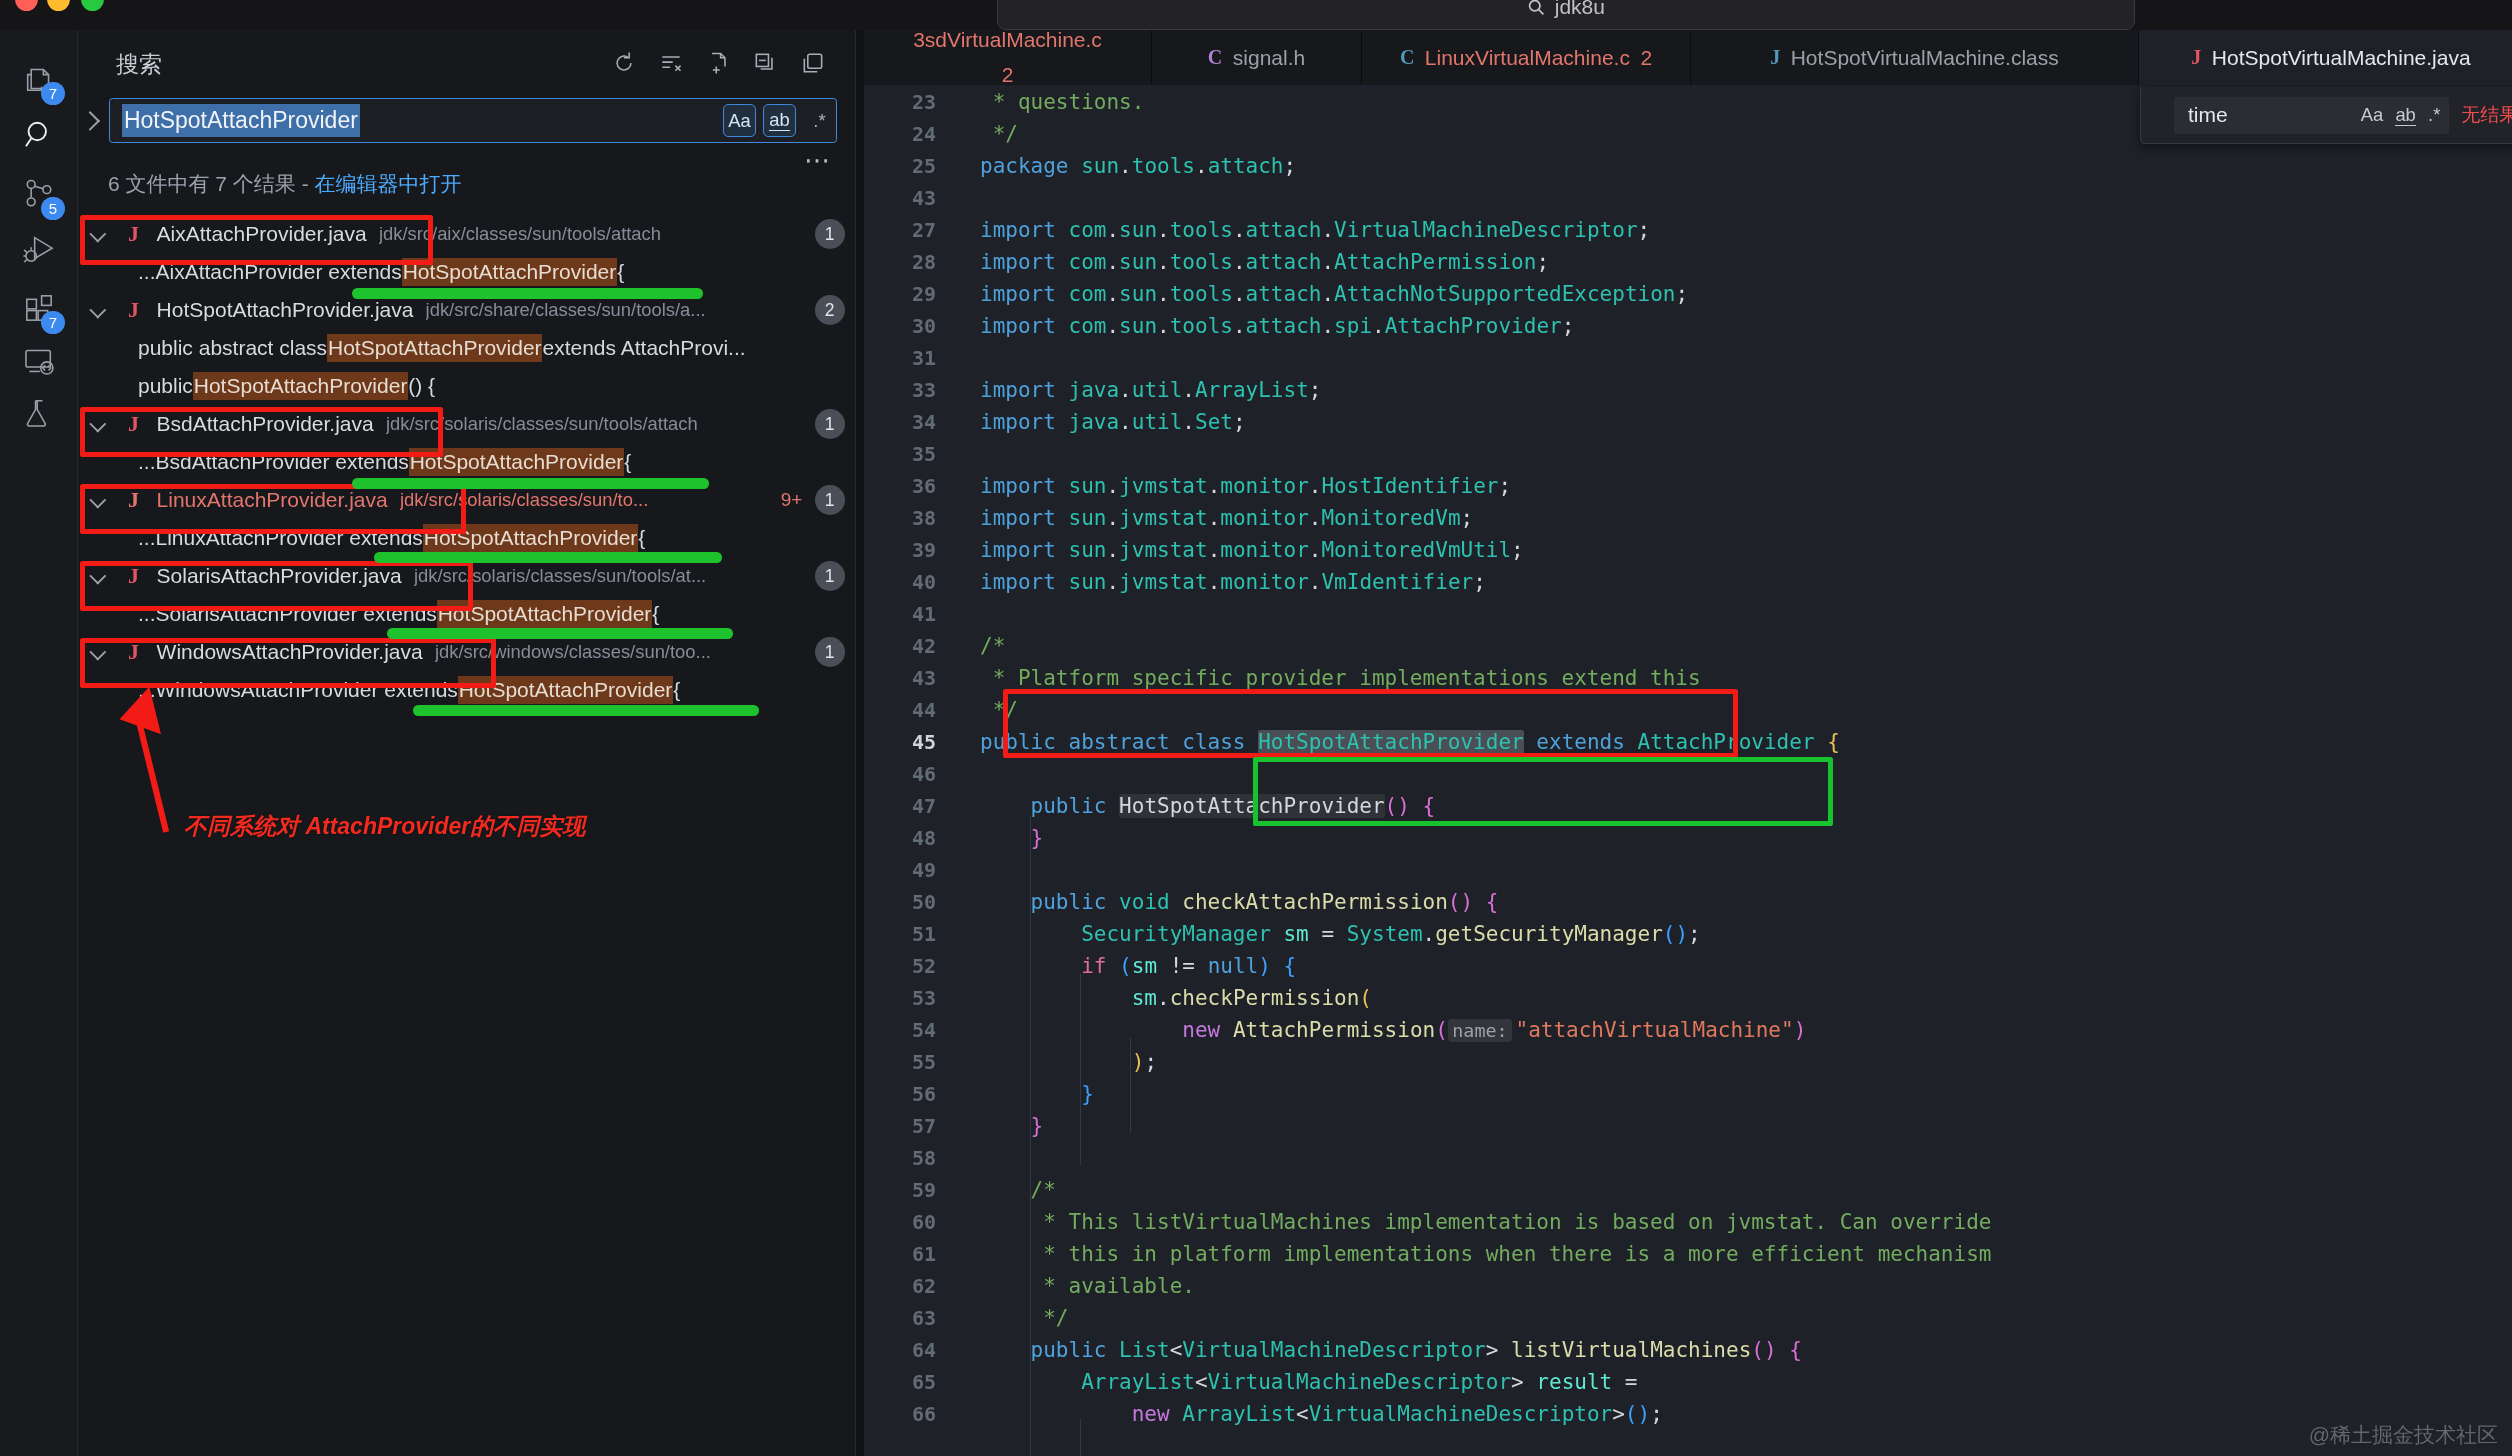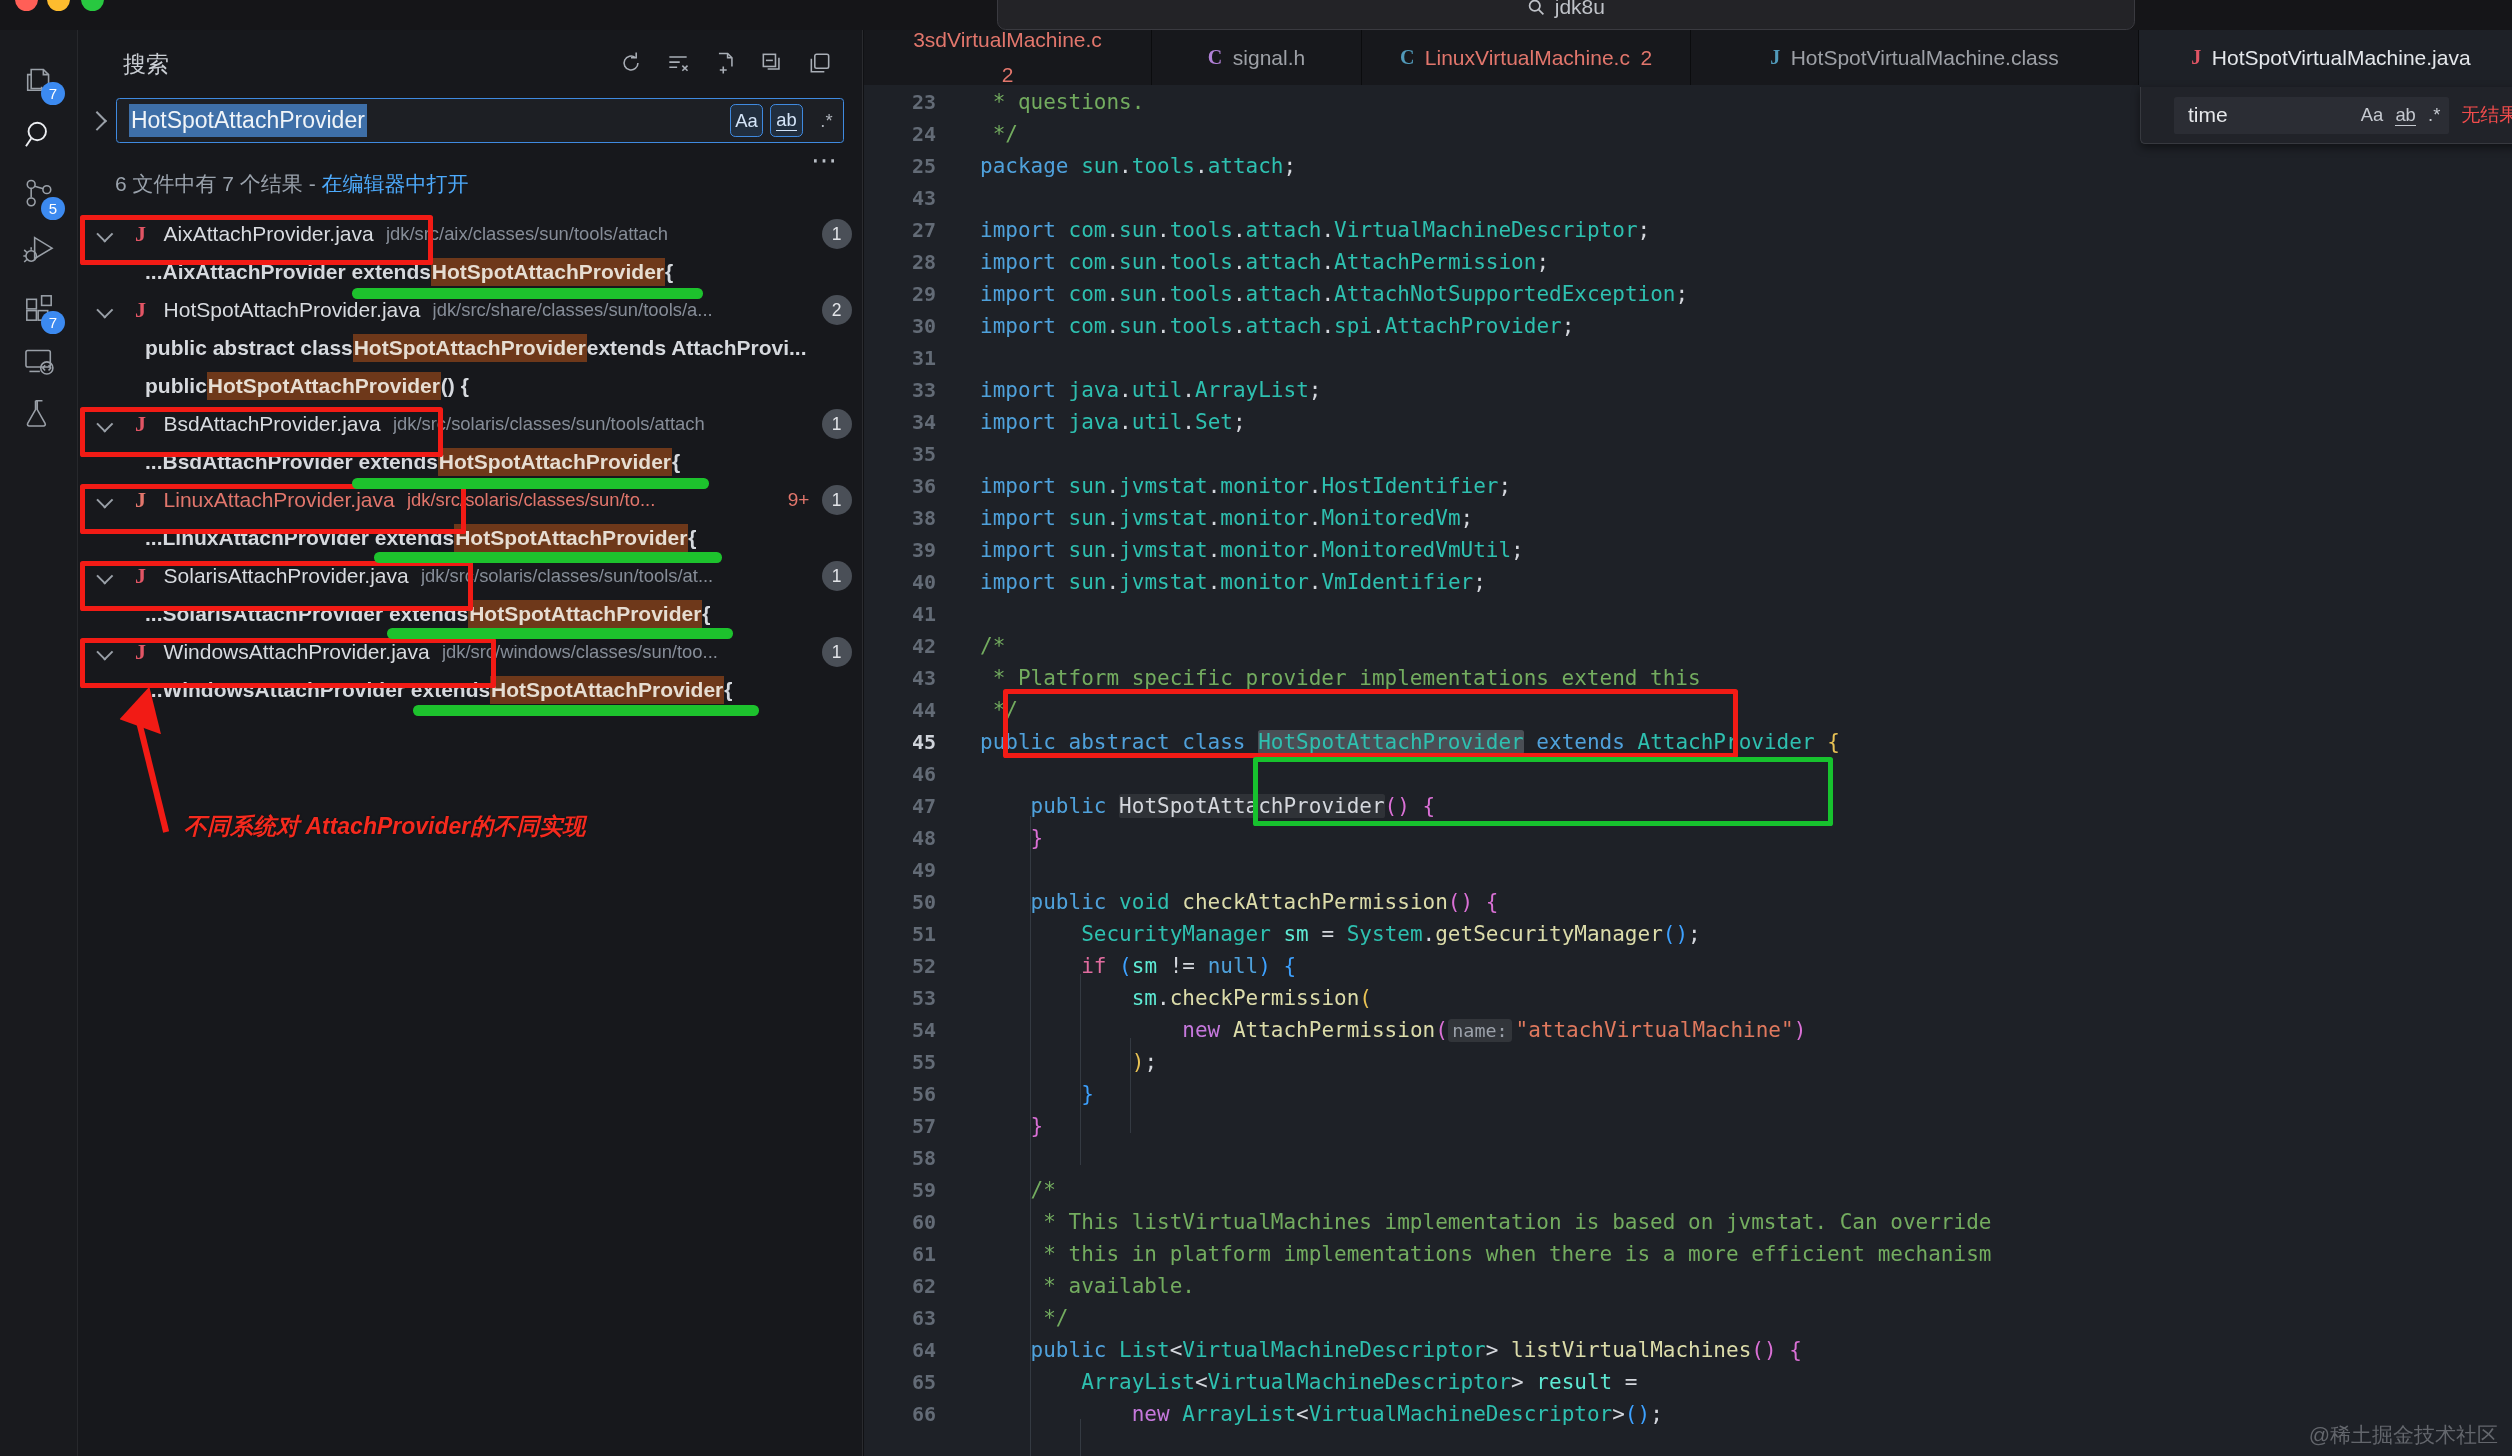--- a/index.html
+++ b/index.html
@@ -13,21 +13,21 @@
              color:#bfc2c8;font-size:21px;gap:8.7px;}
   
   #activitybar{position:absolute;left:0;top:30px;width:77px;height:1427px;background:#191a1e;border-right:0.9px solid #27282c;z-index:5;}
   .actitem{position:absolute;left:0;width:77px;height:56px;display:flex;align-items:center;justify-content:center;}
   .actitem svg{stroke:#9aa0a8;fill:none;stroke-width:1.8;}
   .actitem.active svg{stroke:#eceef2;}
   .actbadge{position:absolute;right:12.2px;bottom:1.7px;min-width:23.6px;height:23.6px;border-radius:12.2px;background:#3c8af0;
             color:#fff;font-size:15px;display:flex;align-items:center;justify-content:center;padding:0 3.5px;box-sizing:border-box;}
   .actbadge:empty{display:none;}
   
-  #sidebar{position:absolute;left:78px;top:30px;width:784px;height:1427px;background:#17181c;border-right:0.9px solid #2a2b2f;z-index:4;}
+  #sidebar{position:absolute;left:71px;top:30px;width:784px;height:1427px;background:#17181c;border-right:0.9px solid #2a2b2f;z-index:4;}
   #searchtitle{position:absolute;left:45px;top:19px;font-size:23px;color:#c9cdd3;}
   .sicon{position:absolute;top:17.5px;width:31px;height:31px;display:flex;align-items:center;justify-content:center;}
   .sicon svg{stroke:#a9aeb6;fill:none;stroke-width:1.8;}
   #replchev{position:absolute;left:12.2px;top:84px;width:12.2px;height:12.2px;border-right:2.2px solid #9aa0a8;border-top:2.2px solid #9aa0a8;transform:rotate(45deg);}
   #searchinput{position:absolute;left:38px;top:68px;width:728px;height:45px;box-sizing:border-box;background:#1d1f24;
                border:1.7px solid #3f8ae0;border-radius:3.5px;display:flex;align-items:center;padding-left:12.2px;}
   #queryval{font-size:23px;color:#f0f4f8;background:#3e6fa8;padding:2.6px 1.7px;}
   .toggle{width:33px;height:33px;box-sizing:border-box;border-radius:5.2px;display:flex;align-items:center;justify-content:center;
           color:#d5e5f8;font-size:18.4px;margin-left:7px;flex:none;}
   .toggle.on{border:1.7px solid #3f8ae0;background:rgba(63,139,225,.14);}
@@ -41,21 +41,21 @@
   #results{position:absolute;left:0;top:185px;width:784px;}
   .rrow{height:38px;display:flex;align-items:center;position:relative;font-size:21px;color:#d6d9de;white-space:nowrap;overflow:hidden;}
   .chev{width:9.6px;height:9.6px;border-right:2.2px solid #9aa0a8;border-bottom:2.2px solid #9aa0a8;transform:rotate(45deg);margin-left:21px;flex:none;}
   .jicon{color:#e25565;font-weight:bold;font-size:22px;margin-left:24.5px;flex:none;font-family:"Liberation Serif",serif;}
   .fname{margin-left:17.5px;color:#d8dbe0;}
   .fpath{margin-left:12.2px;font-size:18.4px;color:#868d98;overflow:hidden;text-overflow:ellipsis;flex:1;}
   .err .fname,.err .fpath,.err .jicon{color:#e2766c;}
   .extra{color:#e2766c;font-size:19px;margin-right:12.2px;flex:none;}
   .cbadge{flex:none;min-width:30px;height:30px;border-radius:15px;background:#4a4f57;color:#e2e4e8;font-size:17.5px;
           display:flex;align-items:center;justify-content:center;margin-right:10.5px;padding:0 5.2px;box-sizing:border-box;}
-  .mrow{padding-left:67px;font-weight:bold;}
+  .mrow{padding-left:67px;}
   .mhit{background:#6e381a;color:#e6ddd2;padding:1.7px 0.9px;}
   
   #tabstrip{position:absolute;left:864px;top:30px;right:0;height:55px;background:#121316;display:flex;z-index:4;}
   .tab{height:55px;box-sizing:border-box;display:flex;align-items:center;justify-content:center;gap:10.5px;
        background:#17181c;border-right:0.9px solid #0b0c0e;font-size:21px;color:#9da0a6;flex:none;}
   .tab.active{background:#1e2127;color:#e4e7eb;}
   .tab .dirty{color:#e2766c;}
   .tabicon{font-weight:bold;font-size:20px;font-family:"Liberation Serif",serif;}
   .ic-blue{color:#519aba;}.ic-purple{color:#b180d7;}.ic-red{color:#e25565;}
   

